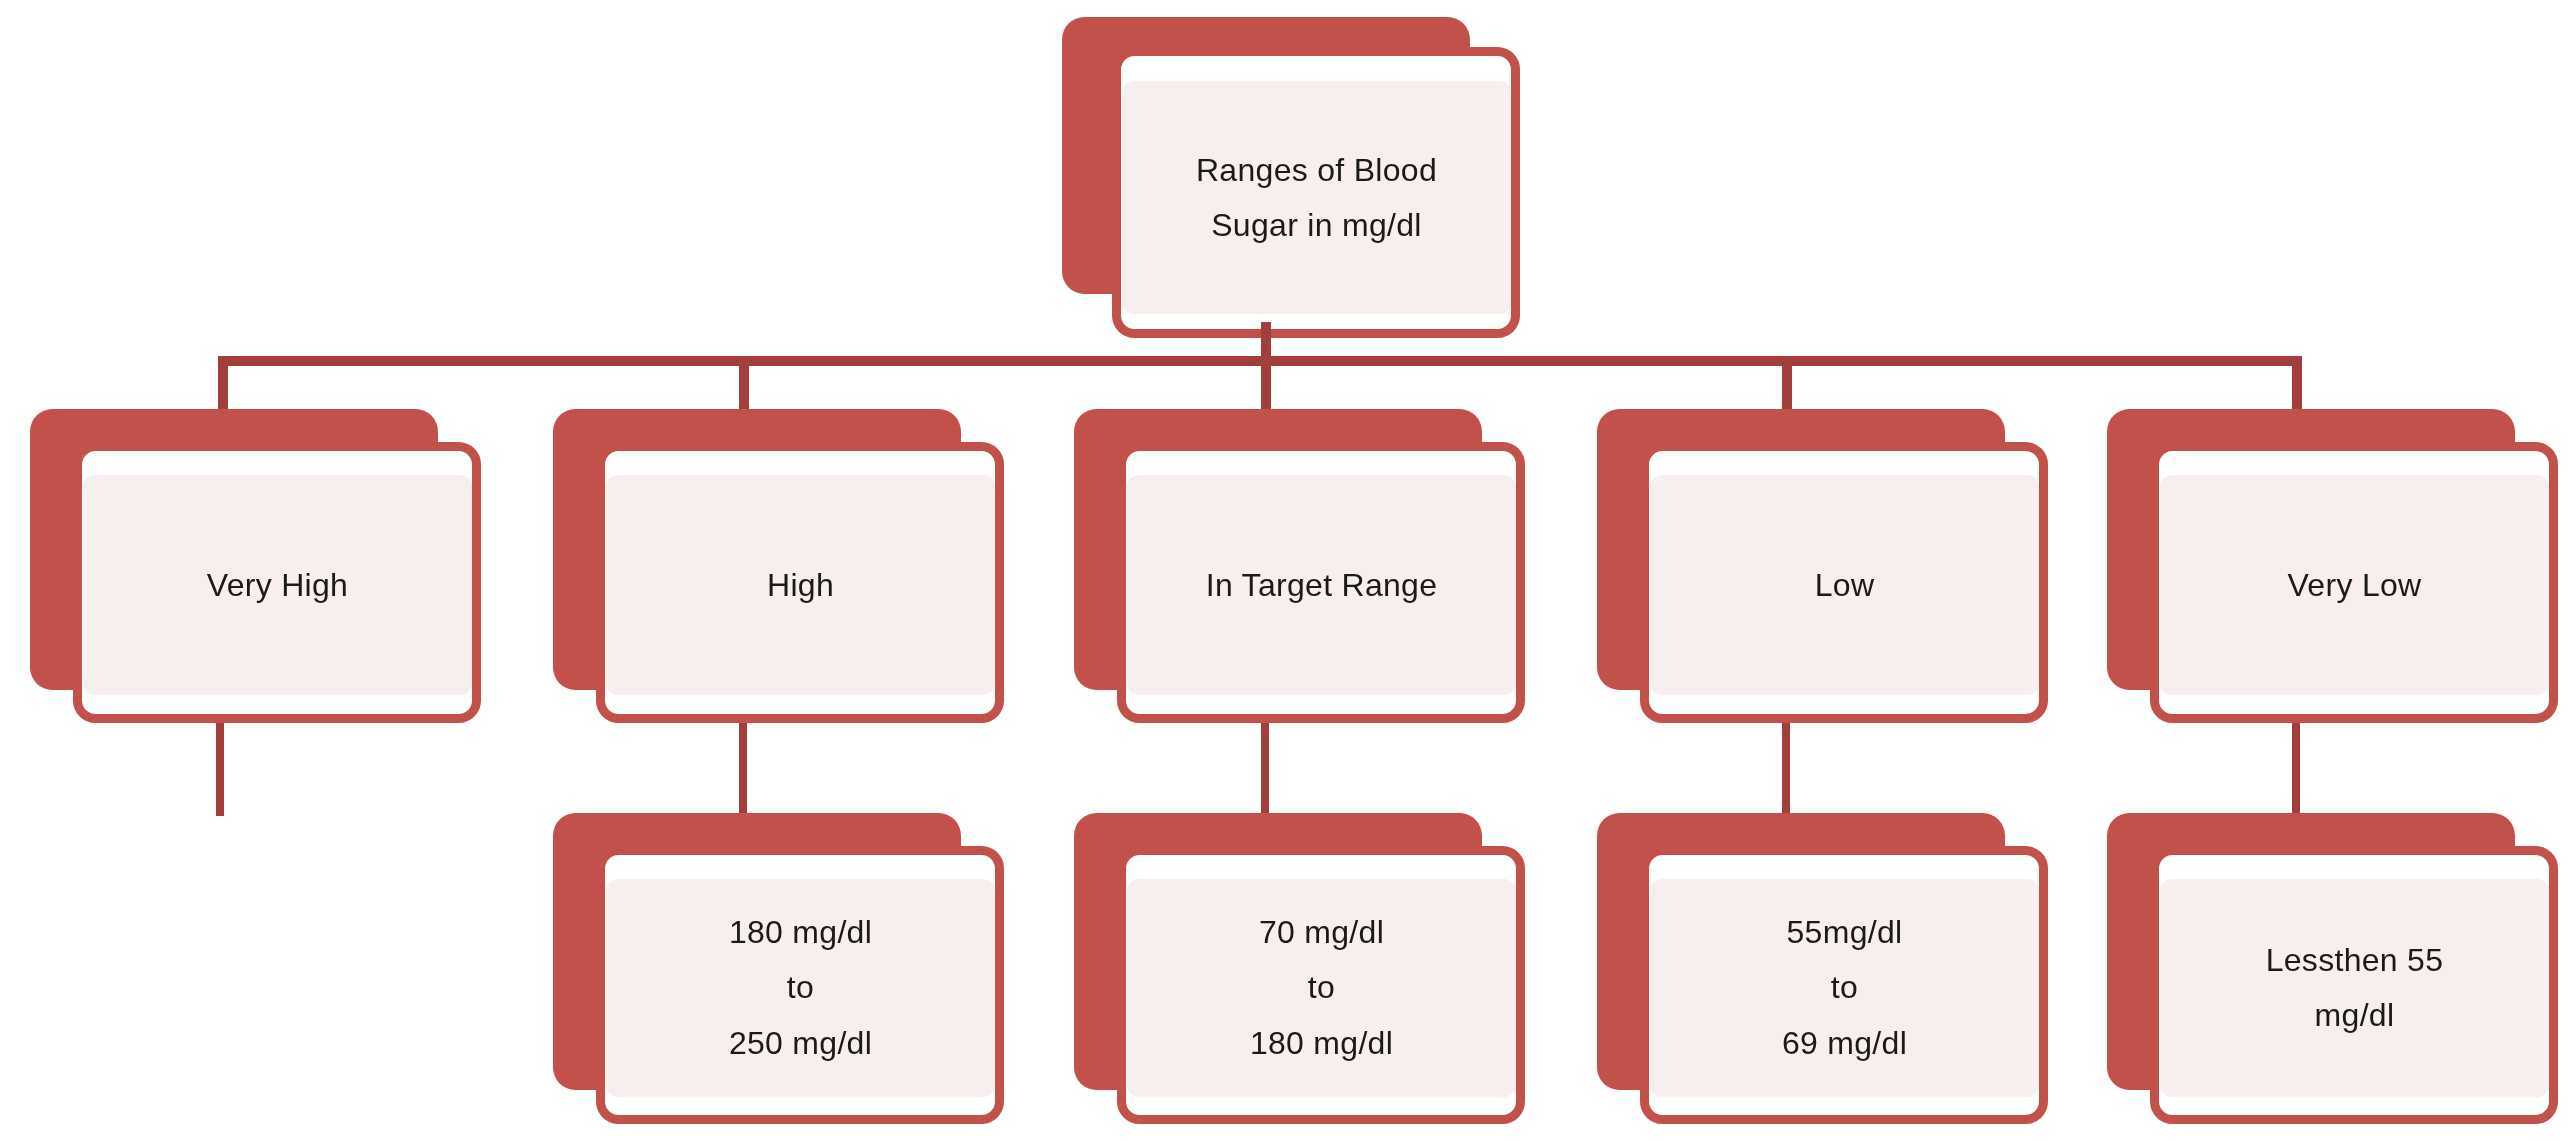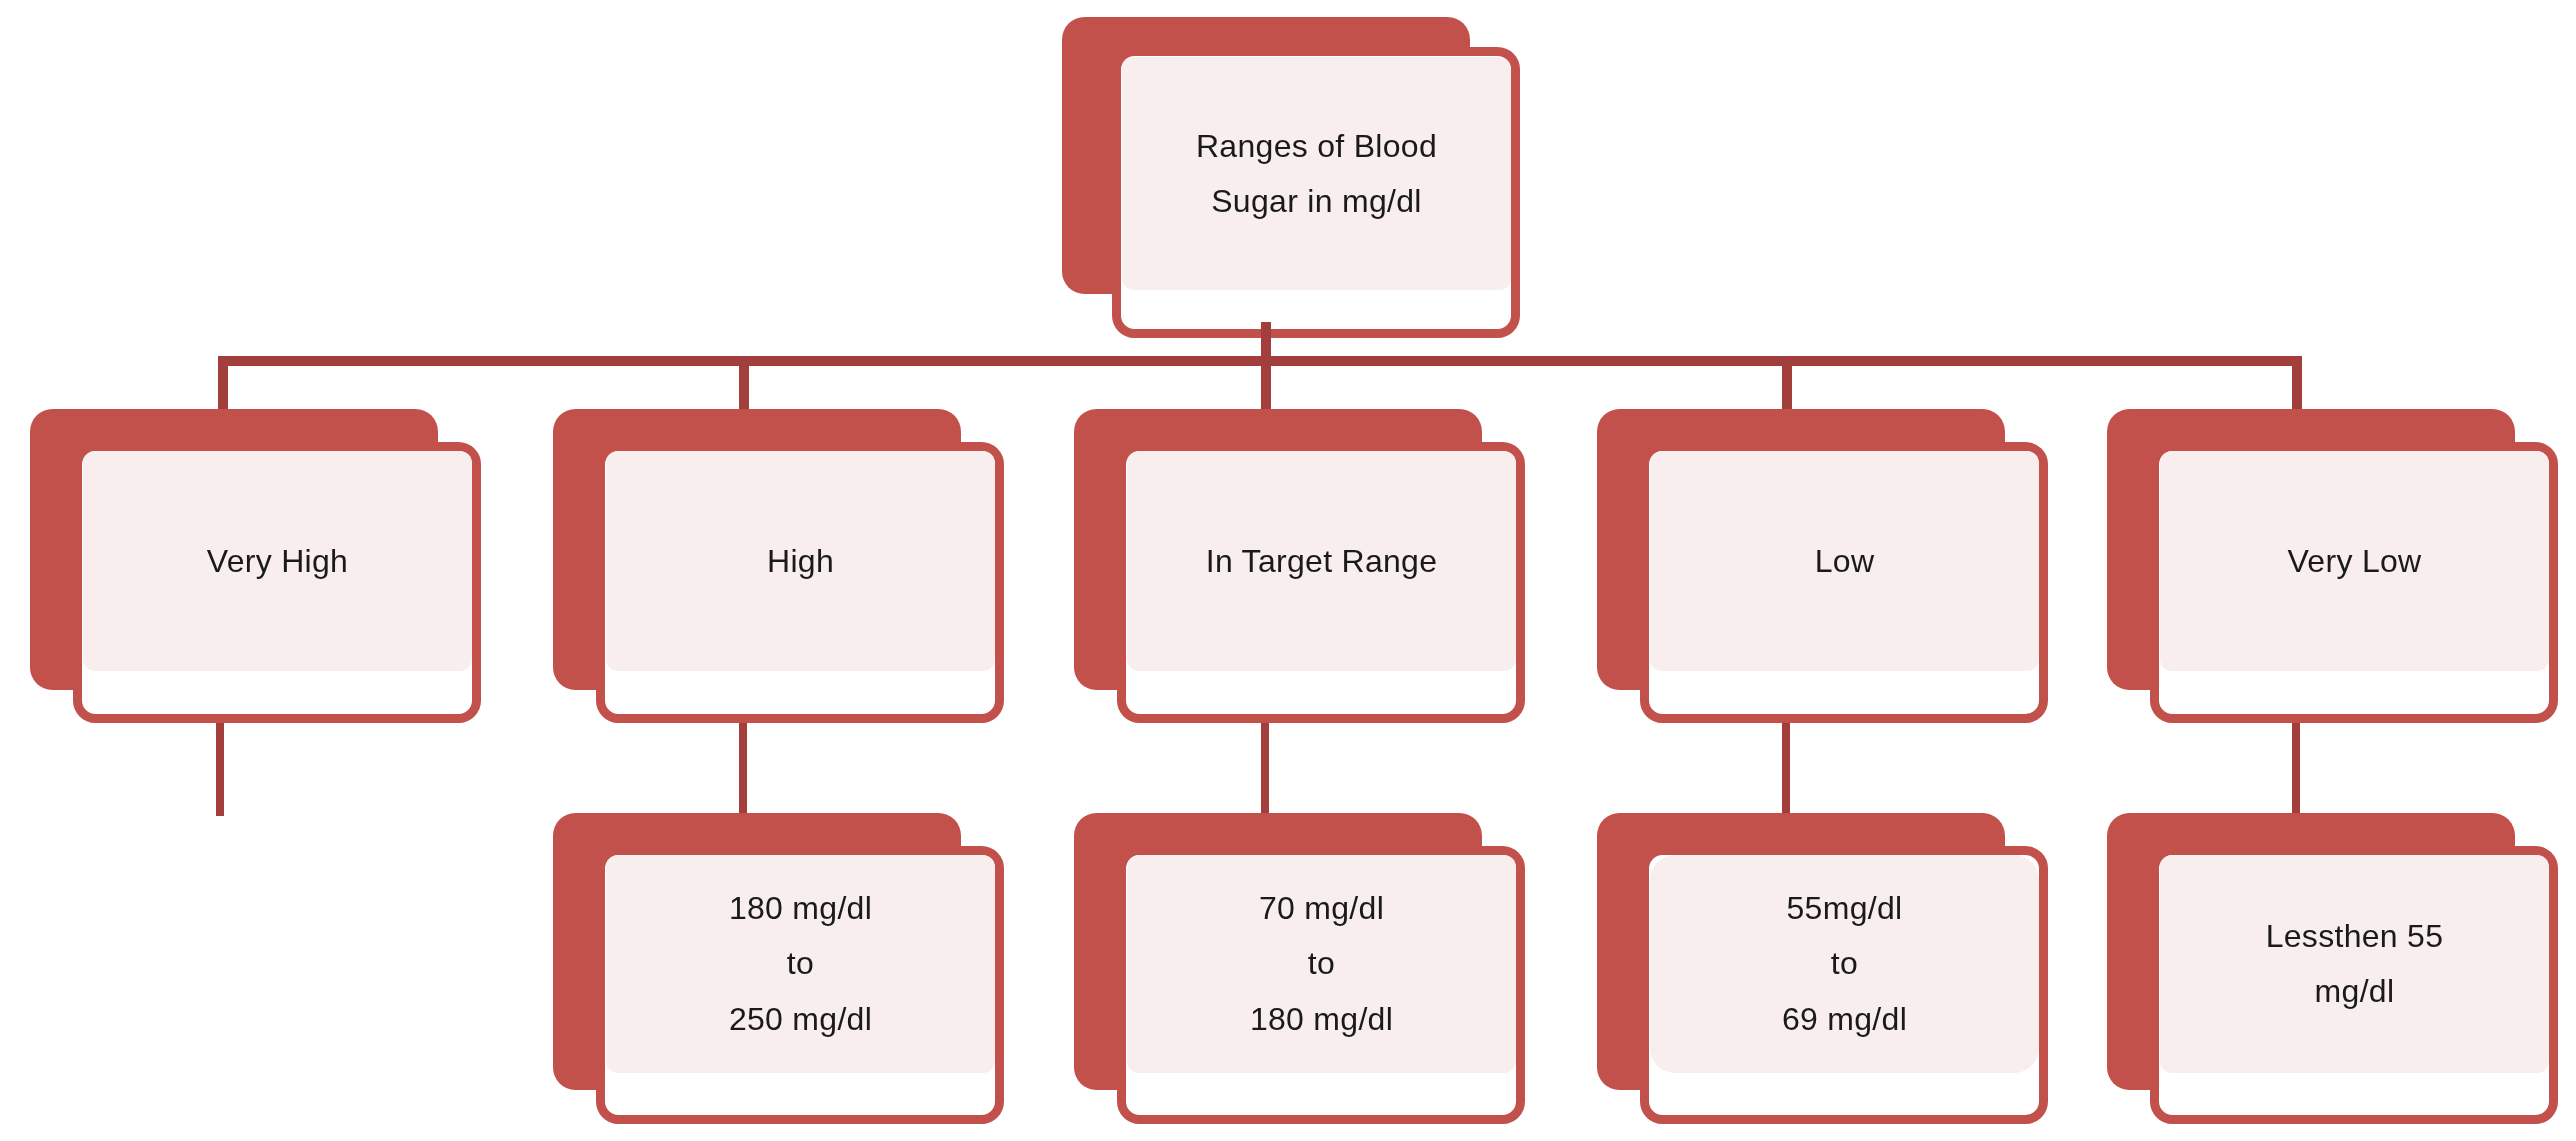--- a/index.html
+++ b/index.html
@@ -49,20 +49,21 @@
   }
   .node .innerfill {
     position: absolute;
     background: #f8eeee;
     border-radius: 12px;
     box-sizing: border-box;
     display: flex;
     align-items: center;
     justify-content: center;
     text-align: center;
+    margin-top: 24px;
   }
   .node .label {
     color: #1a1a1a;
     font-size: 32px;
     line-height: 1.52;
     letter-spacing: 0.3px;
     font-family: "Liberation Sans", sans-serif;
     white-space: pre-line;
     padding: 0 8.6px;
   }
@@ -157,21 +158,21 @@
     <div class="innerfill" style="left:53px; top:42px; width:389px; height:218px;align-items:center;">
       <span class="label multi">70 mg/dl
 to
 180 mg/dl</span>
     </div>
   </div>
 
   <div class="node" style="left:1597px; top:813px; width:471px; height:311px;">
     <div class="backcard" style="width:408px; height:277px;"></div>
     <div class="frontcard" style="left:43px; top:33px; width:408px; height:278px;"></div>
-    <div class="innerfill" style="left:53px; top:42px; width:389px; height:218px;border-radius:25px;">
+    <div class="innerfill" style="left:53px; top:42px; width:389px; height:218px;">
       <span class="label multi">55mg/dl
 to
 69 mg/dl</span>
     </div>
   </div>
 
   <div class="node" style="left:2107px; top:813px; width:471px; height:311px;">
     <div class="backcard" style="width:408px; height:277px;"></div>
     <div class="frontcard" style="left:43px; top:33px; width:408px; height:278px;"></div>
     <div class="innerfill" style="left:53px; top:42px; width:389px; height:218px;">

